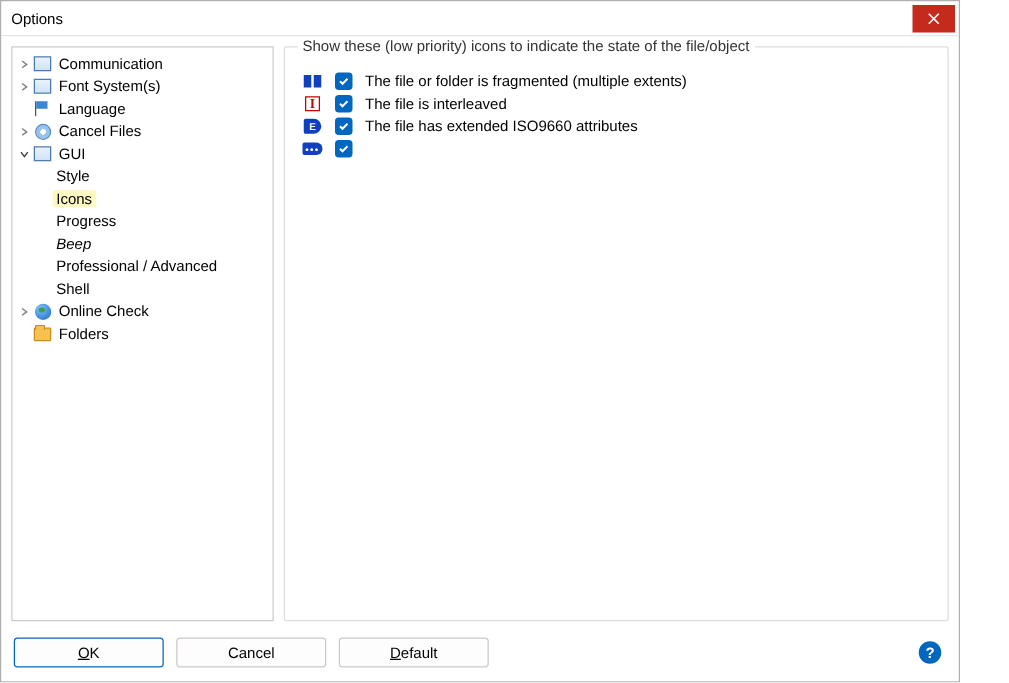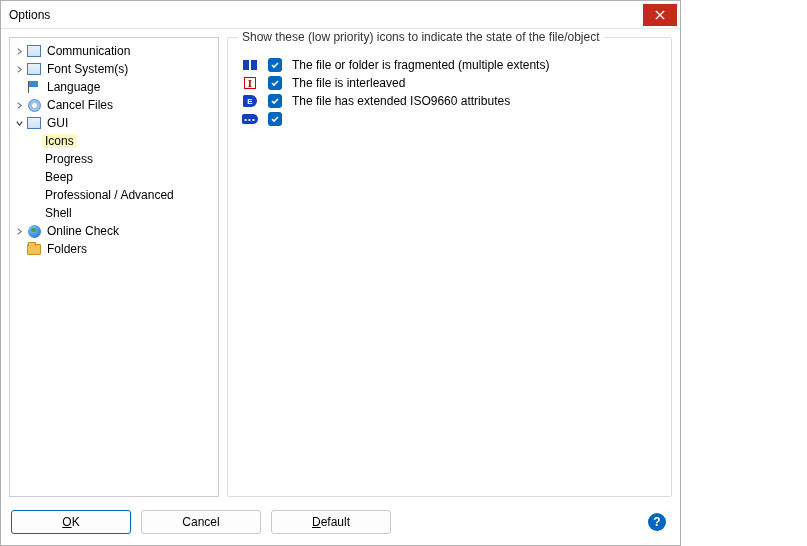--- a/index.html
+++ b/index.html
@@ -1,17 +1,17 @@
 <!DOCTYPE html>
 <html><head>
 <meta charset="utf-8">
 <style>
   * { box-sizing: border-box; }
   html, body { margin:0; padding:0; font-family: "Segoe UI", Tahoma, sans-serif; font-size:12px; color:#000; background:#fff; }
-  .window { width:681px; height:546px; border:1px solid #b0b0b0; display:flex; flex-direction:column; background:#fff; }
+  .window { width:768px; height:546px; border:1px solid #b0b0b0; display:flex; flex-direction:column; background:#fff; }
   .titlebar { height:28px; display:flex; align-items:center; padding:0 0 0 8px; border-bottom:1px solid #e5e5e5; }
   .titlebar .title { flex:1; font-size:12px; }
   .close-btn { width:34px; height:22px; background:#c42b1c; color:#fff; display:flex; align-items:center; justify-content:center; margin-right:3px; margin-top:0; cursor:pointer; }
   .close-btn svg { width:10px; height:10px; }
   .content { flex:1; display:flex; padding:8px; gap:8px; overflow:hidden; }
   .tree-panel { width:210px; border:1px solid #ccc; padding:4px 2px; overflow:auto; }
   .tree { list-style:none; margin:0; padding:0; }
   .tree ul { list-style:none; margin:0; padding:0; }
   .tree li { white-space:nowrap; }
   .node { display:flex; align-items:center; height:18px; cursor:default; }
@@ -128,33 +128,39 @@
                   <path d="M2 3 L5 7 L8 3" fill="none" stroke="#404040" stroke-width="1.3"></path>
                 </svg>
               </span>
               <span class="icon-slot">
                 <span class="mini-generic"></span>
               </span>
               <span class="label">GUI</span>
             </div>
             <ul class="child-indent">
               <li>
+                <div class="child-leaf" style="padding-left: 16px;">
+                  <span class="dash"></span>
+                  <span class="label">Style</span>
+                </div>
+              </li>
+              <li>
                 <div class="child-leaf selected" style="padding-left: 16px;">
                   <span class="dash"></span>
                   <span class="label">Icons</span>
                 </div>
               </li>
               <li>
                 <div class="child-leaf" style="padding-left: 16px;">
                   <span class="dash"></span>
                   <span class="label">Progress</span>
                 </div>
               </li>
               <li>
-                <div class="child-leaf" style="padding-left: 16px;">
+                <div class="child-leaf" style="padding-left: 16px; font-style: italic;">
                   <span class="dash"></span>
                   <span class="label">Beep</span>
                 </div>
               </li>
               <li>
                 <div class="child-leaf" style="padding-left: 16px;">
                   <span class="dash"></span>
                   <span class="label">Professional / Advanced</span>
                 </div>
               </li>

